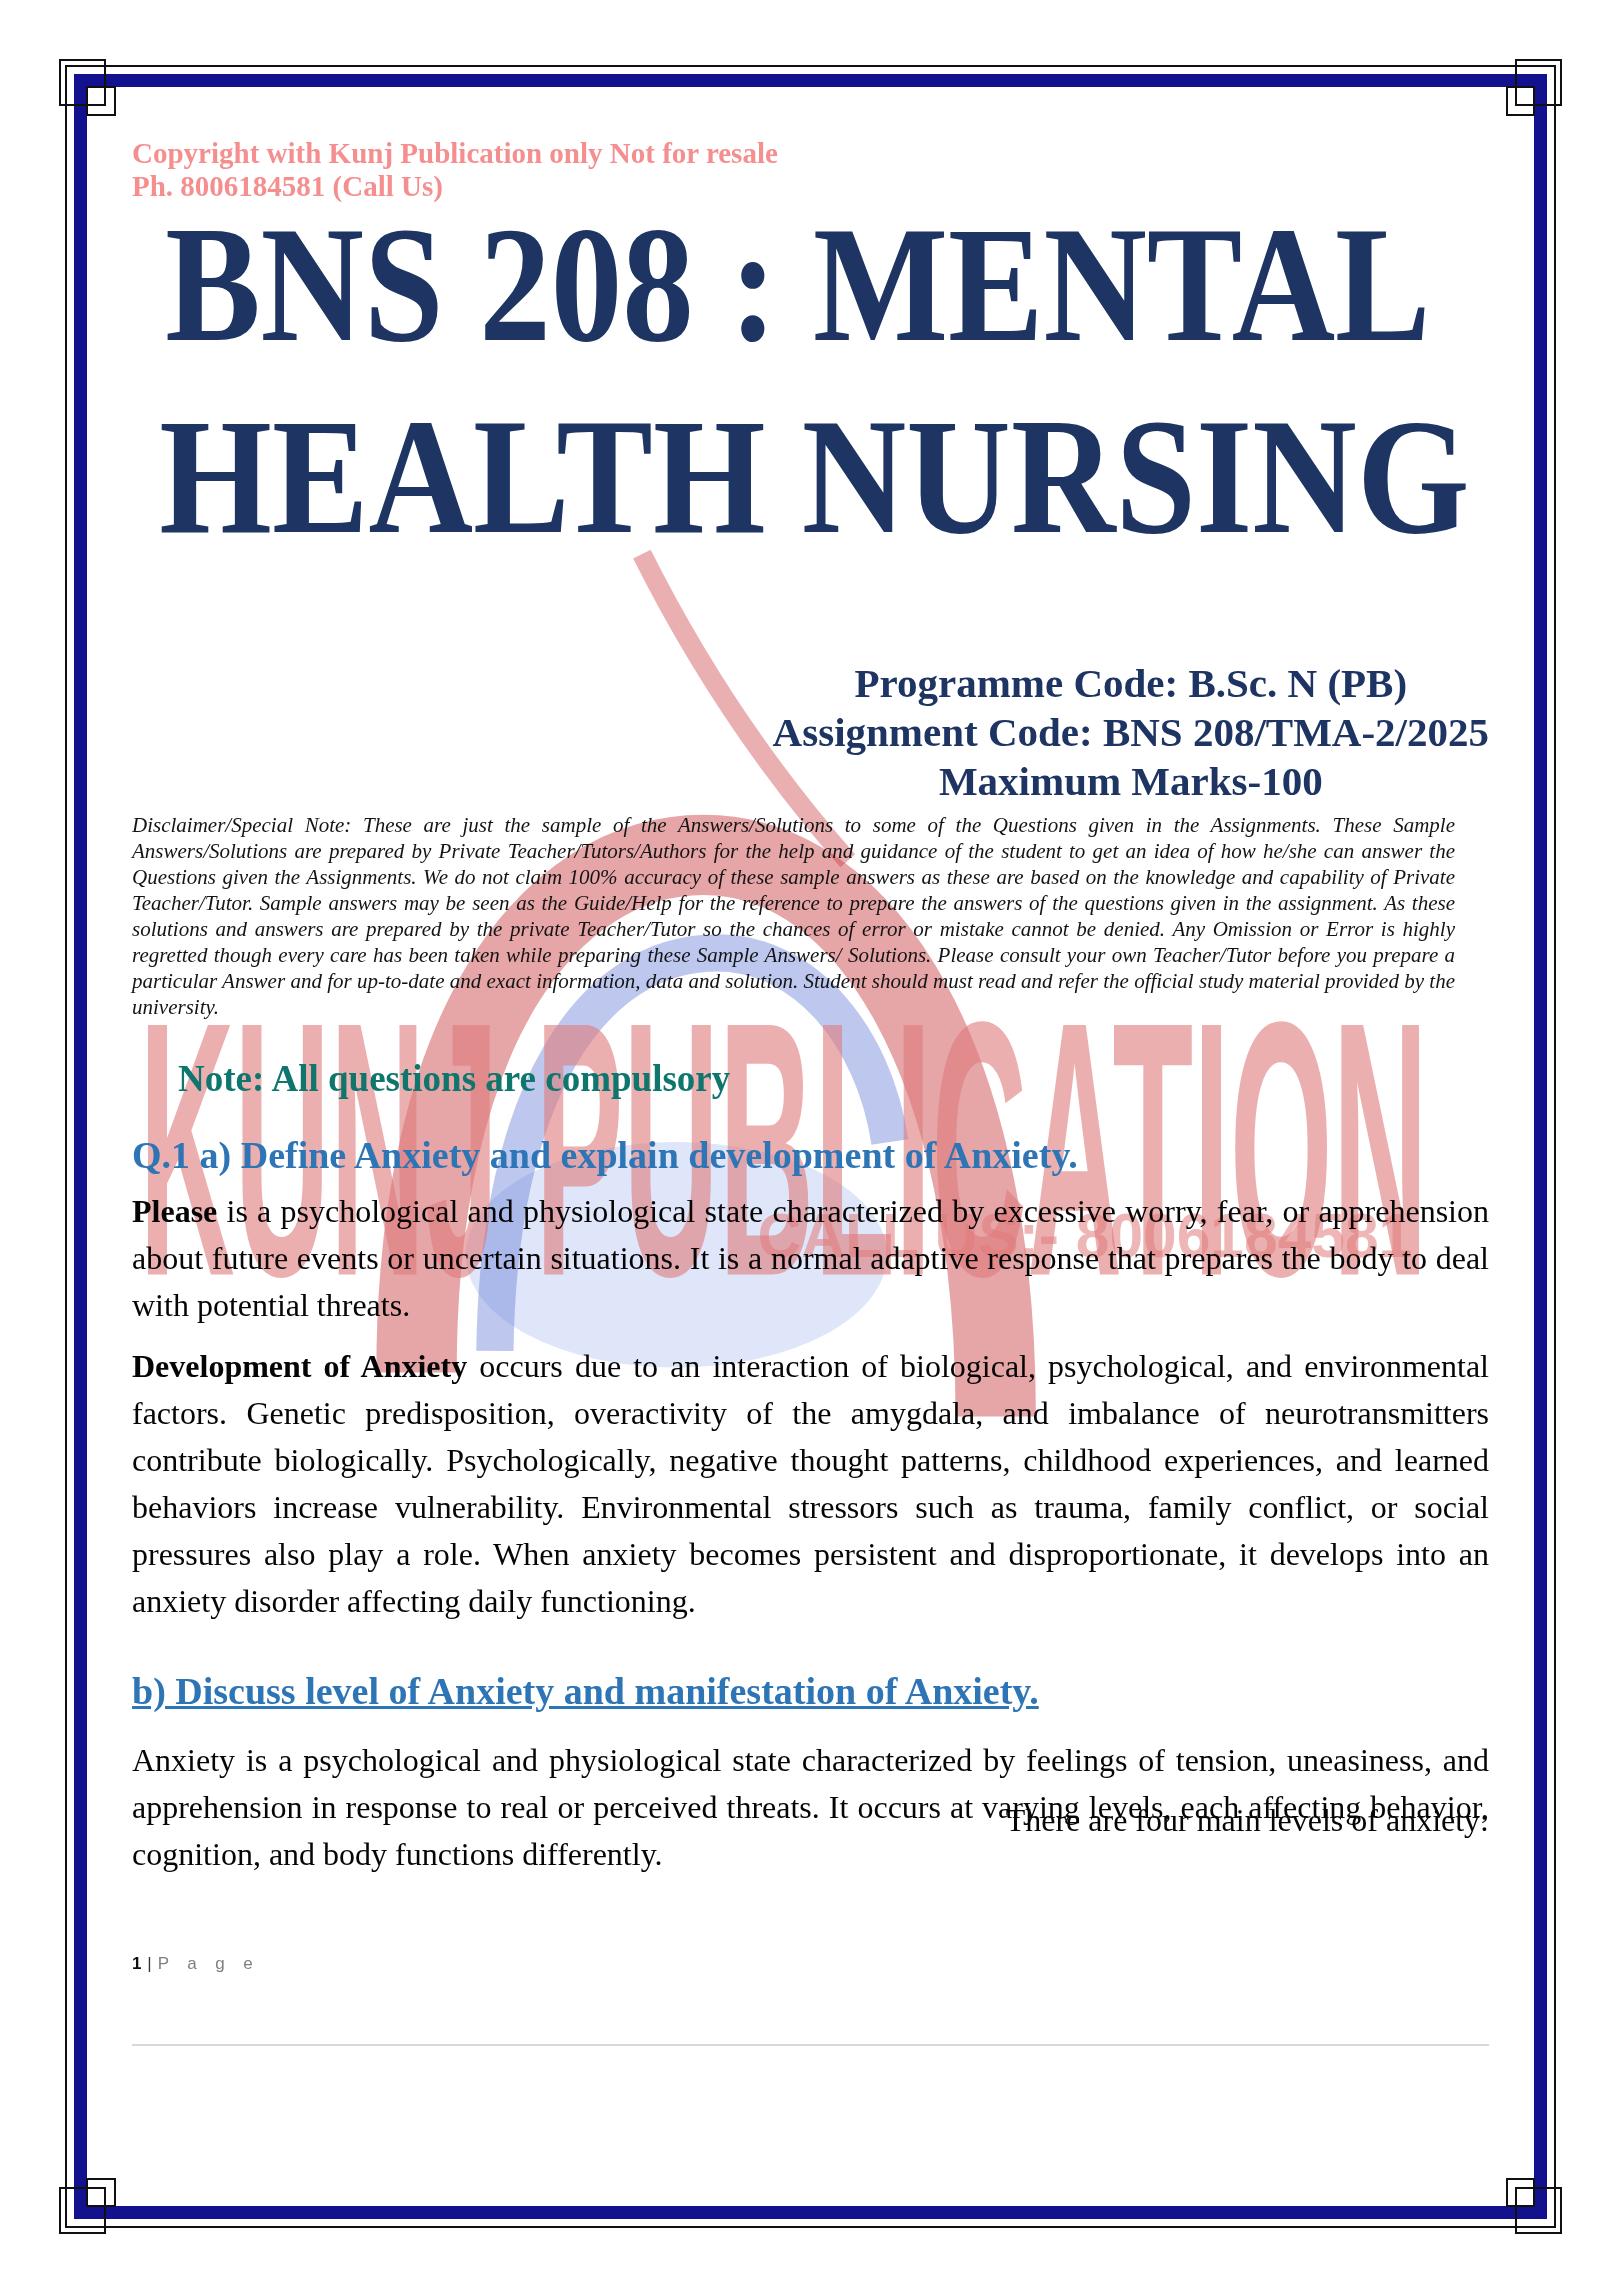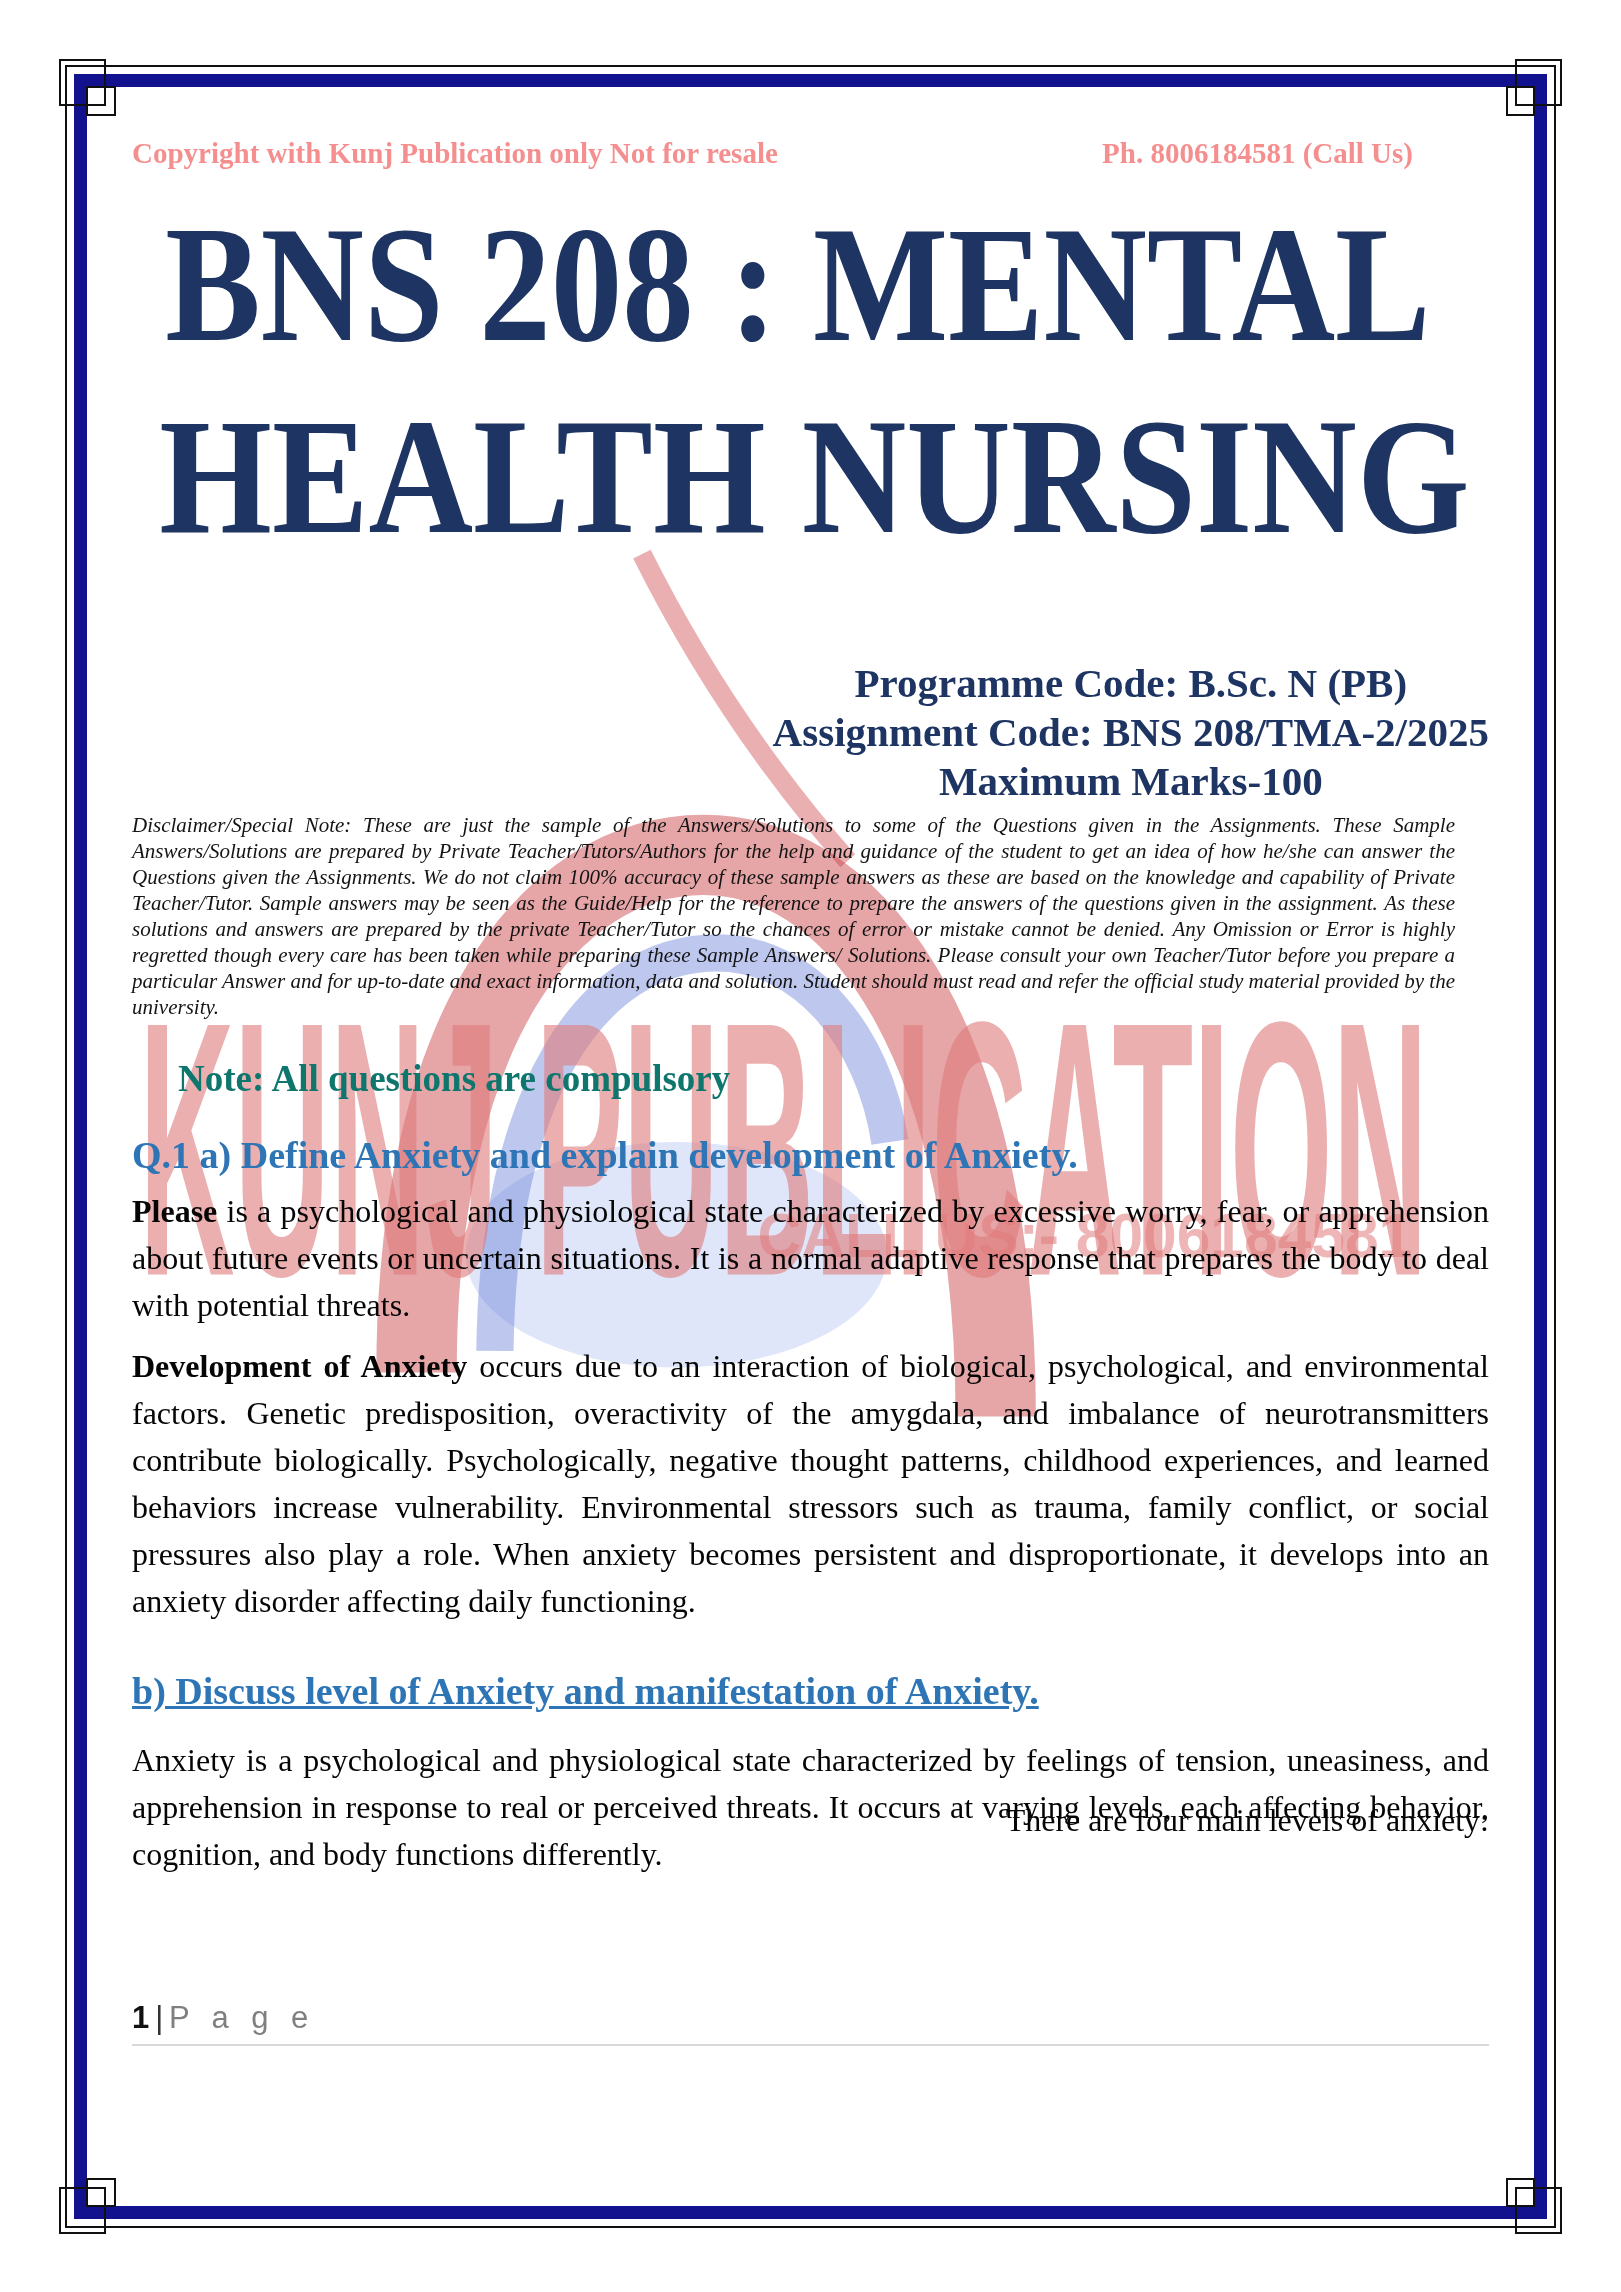--- a/index.html
+++ b/index.html
@@ -19,21 +19,21 @@
   .blA{left:59px;bottom:59px;}.blB{left:86px;bottom:86px;}
   .brA{right:59px;bottom:59px;}.brB{right:86px;bottom:86px;}
 
   
   .watermark{position:absolute;left:0;top:0;width:1621px;height:2293px;z-index:1;pointer-events:none;}
 
   
   .content{position:absolute;left:0;top:0;width:1621px;height:2293px;z-index:2;}
 
   .copyright-row{position:absolute;left:132px;top:137px;width:1281px;display:flex;
-                 justify-content:space-between;font-weight:bold;font-size:29px;color:#f58f8f;}
+                 justify-content:space-between;font-weight:bold;font-size:29px;color:#f58f8f;flex-direction:column;}
 
   .title-svg{position:absolute;left:0;top:0;}
 
   .meta-block{position:absolute;right:132px;top:659px;text-align:center;
               font-weight:bold;font-size:41px;line-height:49px;color:#1e3462;}
 
   .disclaimer{position:absolute;left:132px;top:812px;width:1323px;
               font-style:italic;font-size:21px;line-height:26px;text-align:justify;color:#141414;}
 
   .note-heading{position:absolute;left:132px;top:1057px;font-weight:bold;font-size:37px;color:#0f766e;margin-left:46px;}
@@ -43,21 +43,21 @@
 
   .body-para{position:absolute;left:132px;width:1357px;font-size:32px;line-height:47px;
              text-align:justify;color:#050505;}
   .p1{top:1188px;}
   .p2{top:1343px;}
   .p3{top:1737px;}
   .p4{top:1797px;text-align:right;}
   .lead-bold{font-weight:bold;}
 
   .footer-line{position:absolute;left:132px;top:2044px;width:1357px;height:2px;background:#d8d8d8;}
-  .footer{position:absolute;left:132px;top:2000px;font-family:"Liberation Sans",sans-serif;font-size:31px;}
+  .footer{position:absolute;left:132px;top:1954px;font-family:"Liberation Sans",sans-serif;font-size:17px;}
   .footer .num{font-weight:bold;color:#111;}
   .footer .sep{color:#333;padding:0 5.9px;}
   .footer .lbl{color:#7f7f7f;letter-spacing:6.9px;}
 </style>
 </head>
 <body>
 
 <div class="page">
 
   <div class="frame-outer"></div>

